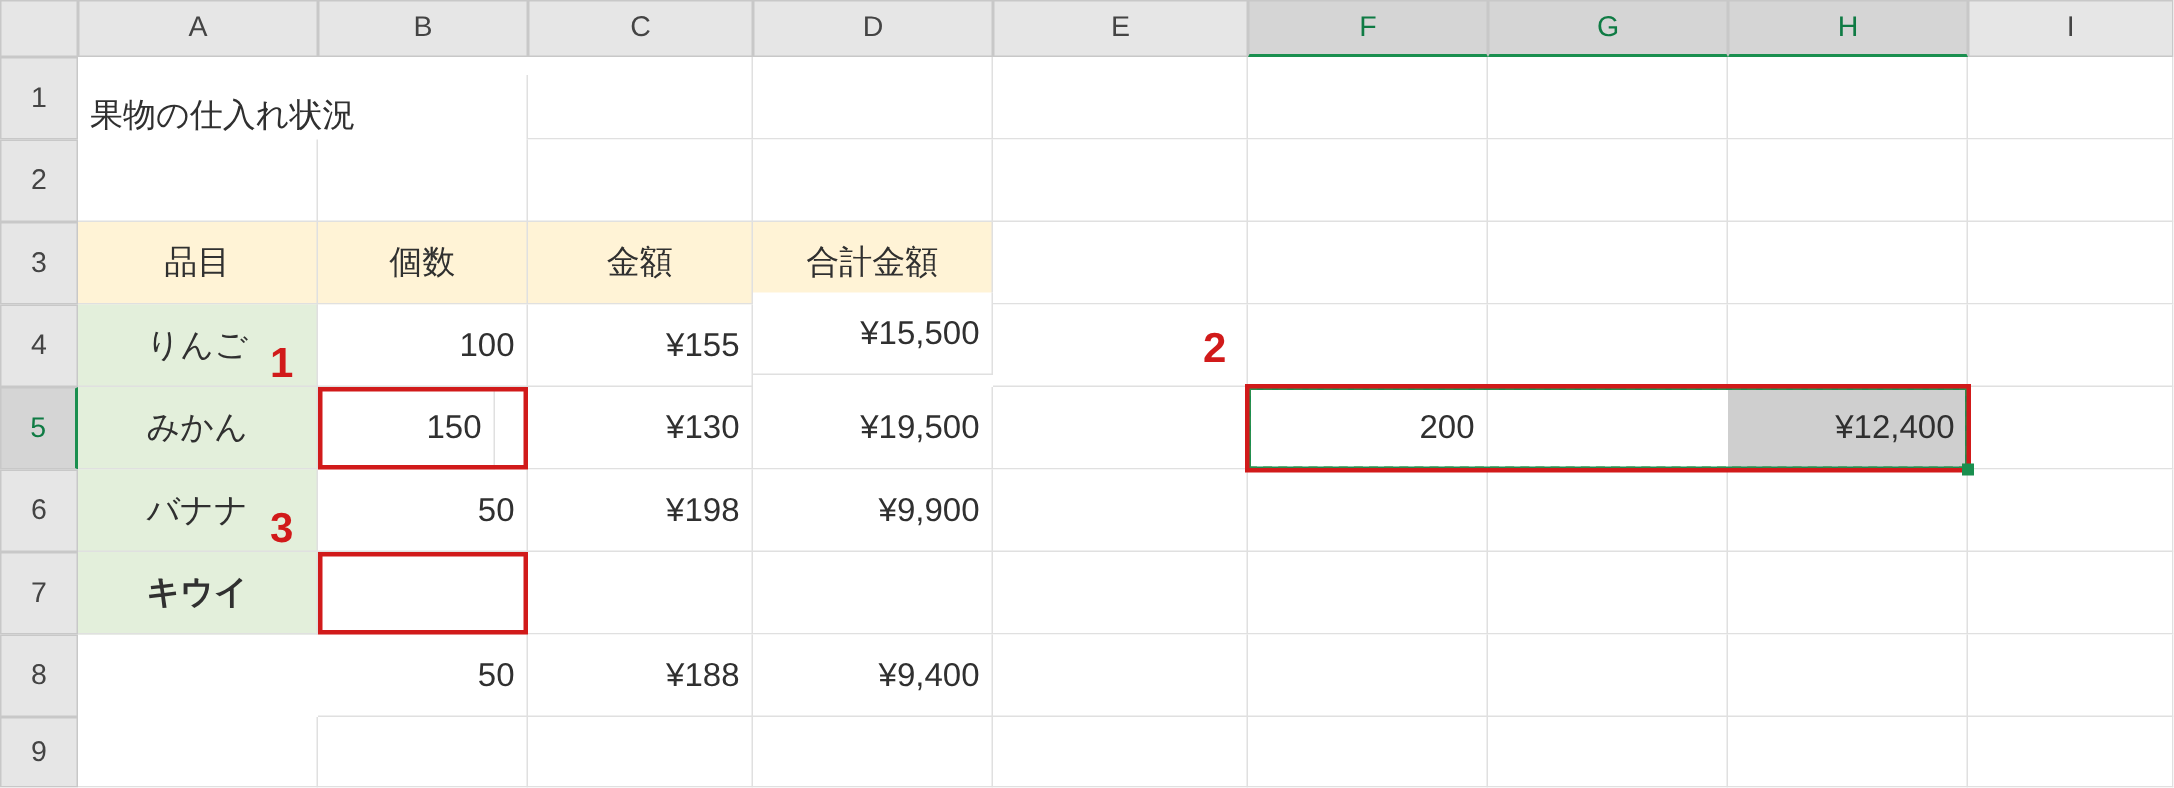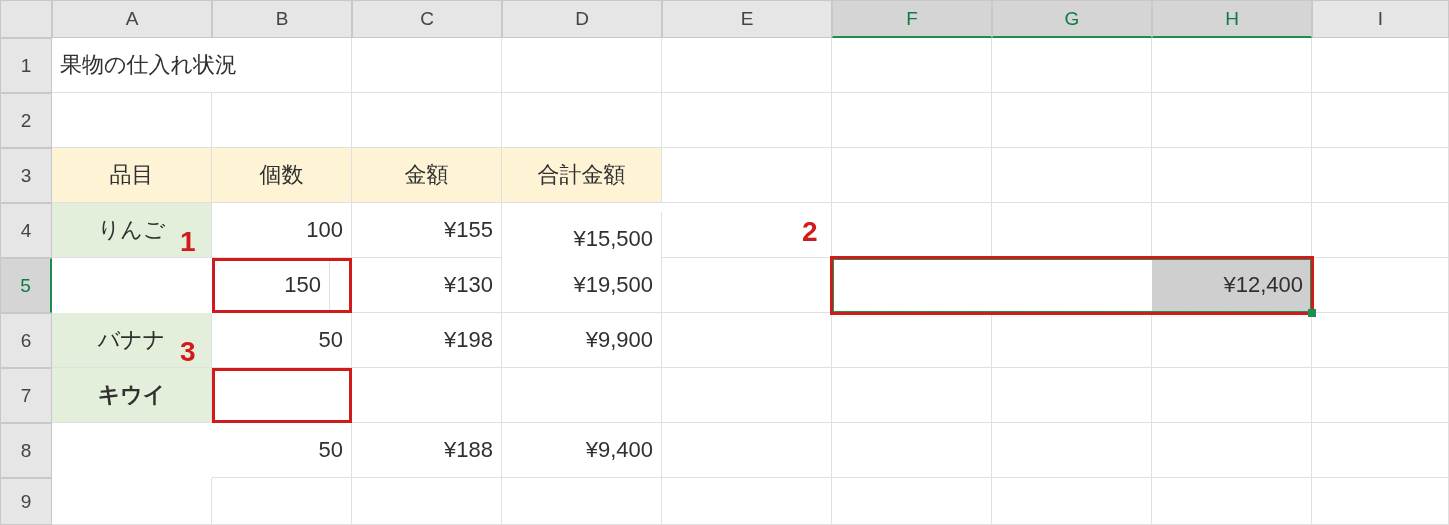--- a/index.html
+++ b/index.html
@@ -120,21 +120,21 @@
   <div class="rowhdr" style="left:0;top:38px; width:52px;height:55px;">1</div>
   <div class="rowhdr" style="left:0;top:93px; width:52px;height:55px;">2</div>
   <div class="rowhdr" style="left:0;top:148px;width:52px;height:55px;">3</div>
   <div class="rowhdr" style="left:0;top:203px;width:52px;height:55px;">4</div>
   <div class="rowhdr sel" style="left:0;top:258px;width:52px;height:55px;">5</div>
   <div class="rowhdr" style="left:0;top:313px;width:52px;height:55px;">6</div>
   <div class="rowhdr" style="left:0;top:368px;width:52px;height:55px;">7</div>
   <div class="rowhdr" style="left:0;top:423px;width:52px;height:55px;">8</div>
   <div class="rowhdr" style="left:0;top:478px;width:52px;height:47px;">9</div>
 
-  <div class="cell left" style="left:52px;top:38px;width:300px;height:55px;">
+  <div class="cell left" style="left:52px;top:50px;width:300px;height:55px;">
       <span>果物の仕入れ状況</span>
     </div>
   <div class="cell" style="left:352px;top:38px;width:150px;height:55px;"></div>
   <div class="cell" style="left:502px;top:38px;width:160px;height:55px;"></div>
   <div class="cell" style="left:662px;top:38px;width:170px;height:55px;"></div>
   <div class="cell" style="left:832px;top:38px;width:160px;height:55px;"></div>
   <div class="cell" style="left:992px;top:38px;width:160px;height:55px;"></div>
   <div class="cell" style="left:1152px;top:38px;width:160px;height:55px;"></div>
   <div class="cell" style="left:1312px;top:38px;width:137px;height:55px;"></div>
 
@@ -168,39 +168,45 @@
 
   <div class="cell center bg-sage" style="left:52px;top:203px;width:160px;height:55px;">
       <span>りんご</span>
     </div>
   <div class="cell right" style="left:212px;top:203px;width:140px;height:55px;">
       <span>100</span>
     </div>
   <div class="cell right" style="left:352px;top:203px;width:150px;height:55px;">
       <span>¥155</span>
     </div>
-  <div class="cell right" style="left:502px;top:212px;width:160px;height:55px;">
+  <div class="cell right" style="left:502px;top:195px;width:160px;height:55px;">
       <span>¥15,500</span>
     </div>
   <div class="cell" style="left:662px;top:203px;width:170px;height:55px;"></div>
   <div class="cell" style="left:832px;top:203px;width:160px;height:55px;"></div>
   <div class="cell" style="left:992px;top:203px;width:160px;height:55px;"></div>
   <div class="cell" style="left:1152px;top:203px;width:160px;height:55px;"></div>
   <div class="cell" style="left:1312px;top:203px;width:137px;height:55px;"></div>
 
+  <div class="cell center bg-sage" style="left:52px;top:258px;width:160px;height:55px;">
+      <span>みかん</span>
+    </div>
   <div class="cell right" style="left:212px;top:258px;width:118px;height:55px;">
       <span>150</span>
     </div>
   <div class="cell right" style="left:352px;top:258px;width:150px;height:55px;">
       <span>¥130</span>
     </div>
   <div class="cell right" style="left:502px;top:258px;width:160px;height:55px;">
       <span>¥19,500</span>
     </div>
   <div class="cell" style="left:662px;top:258px;width:170px;height:55px;"></div>
+  <div class="cell right" style="left:832px;top:258px;width:160px;height:55px;">
+      <span>200</span>
+    </div>
   <div class="cell right bg-graysel" style="left:1152px;top:258px;width:160px;height:55px;">
       <span>¥12,400</span>
     </div>
   <div class="cell" style="left:1312px;top:258px;width:137px;height:55px;"></div>
 
   <div class="cell center bg-sage" style="left:52px;top:313px;width:160px;height:55px;">
       <span>バナナ</span>
     </div>
   <div class="cell right" style="left:212px;top:313px;width:140px;height:55px;">
       <span>50</span>

